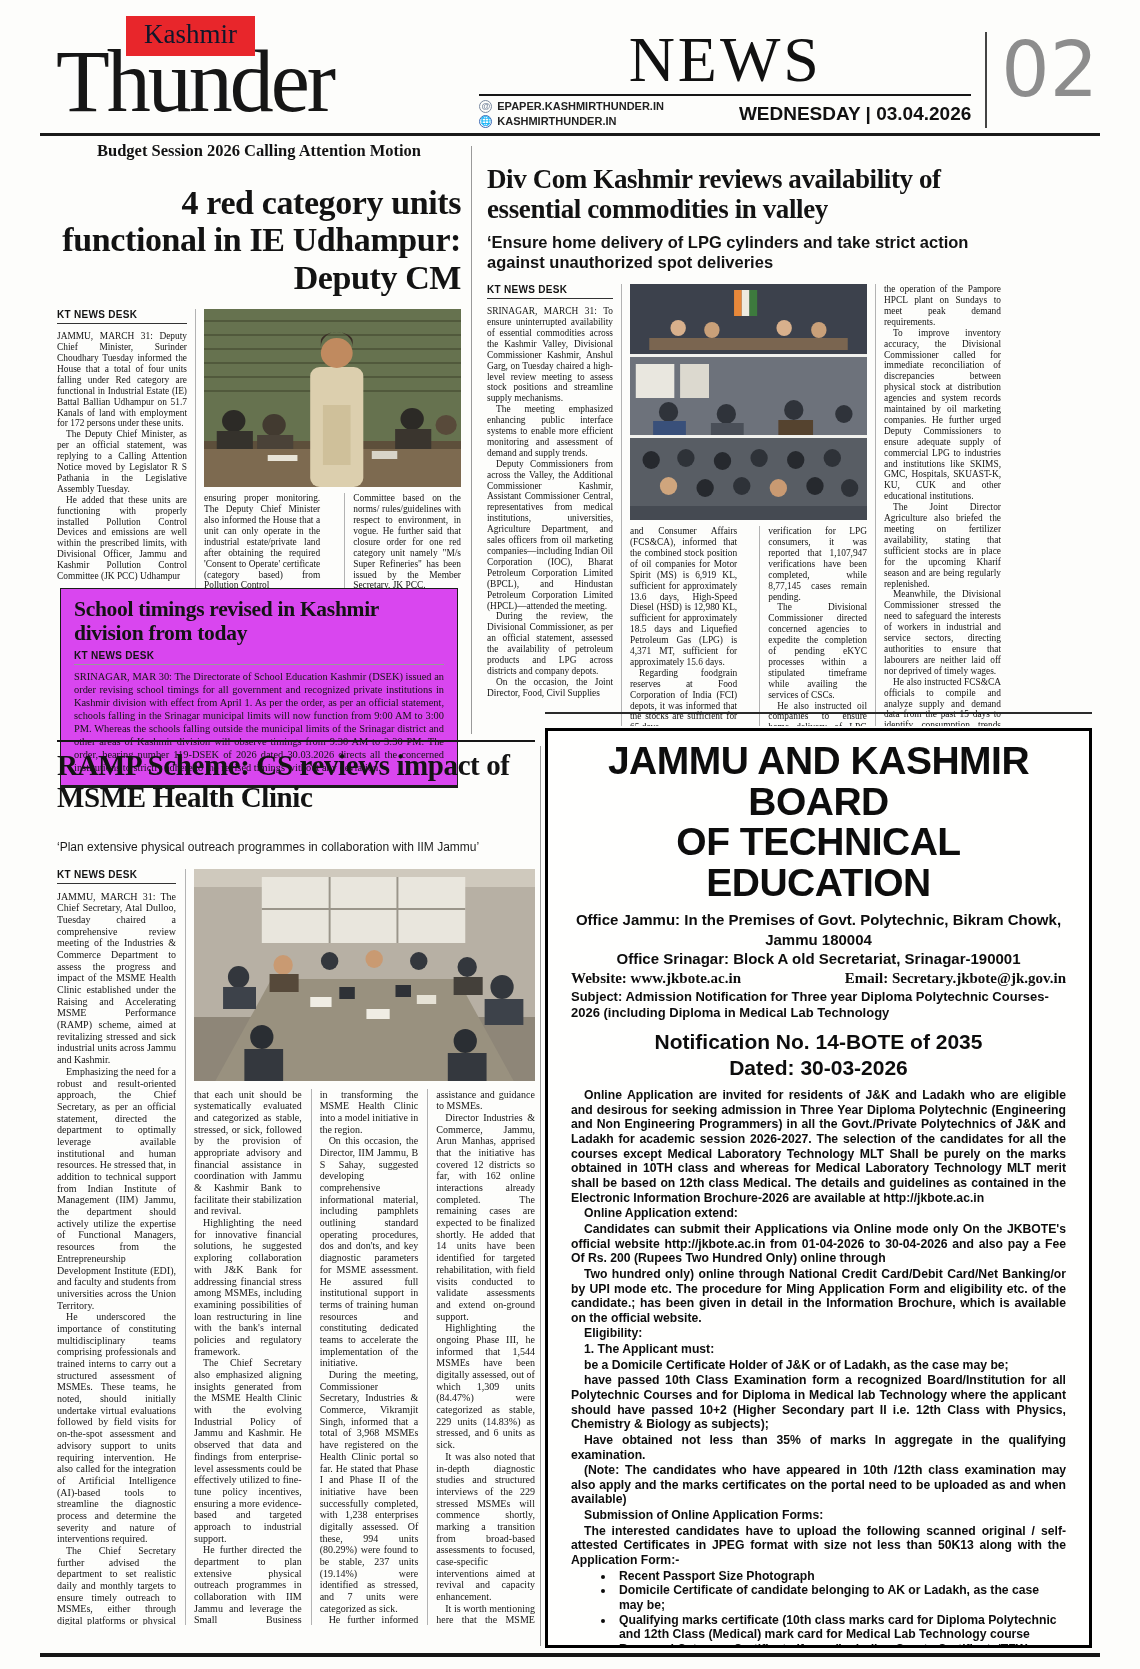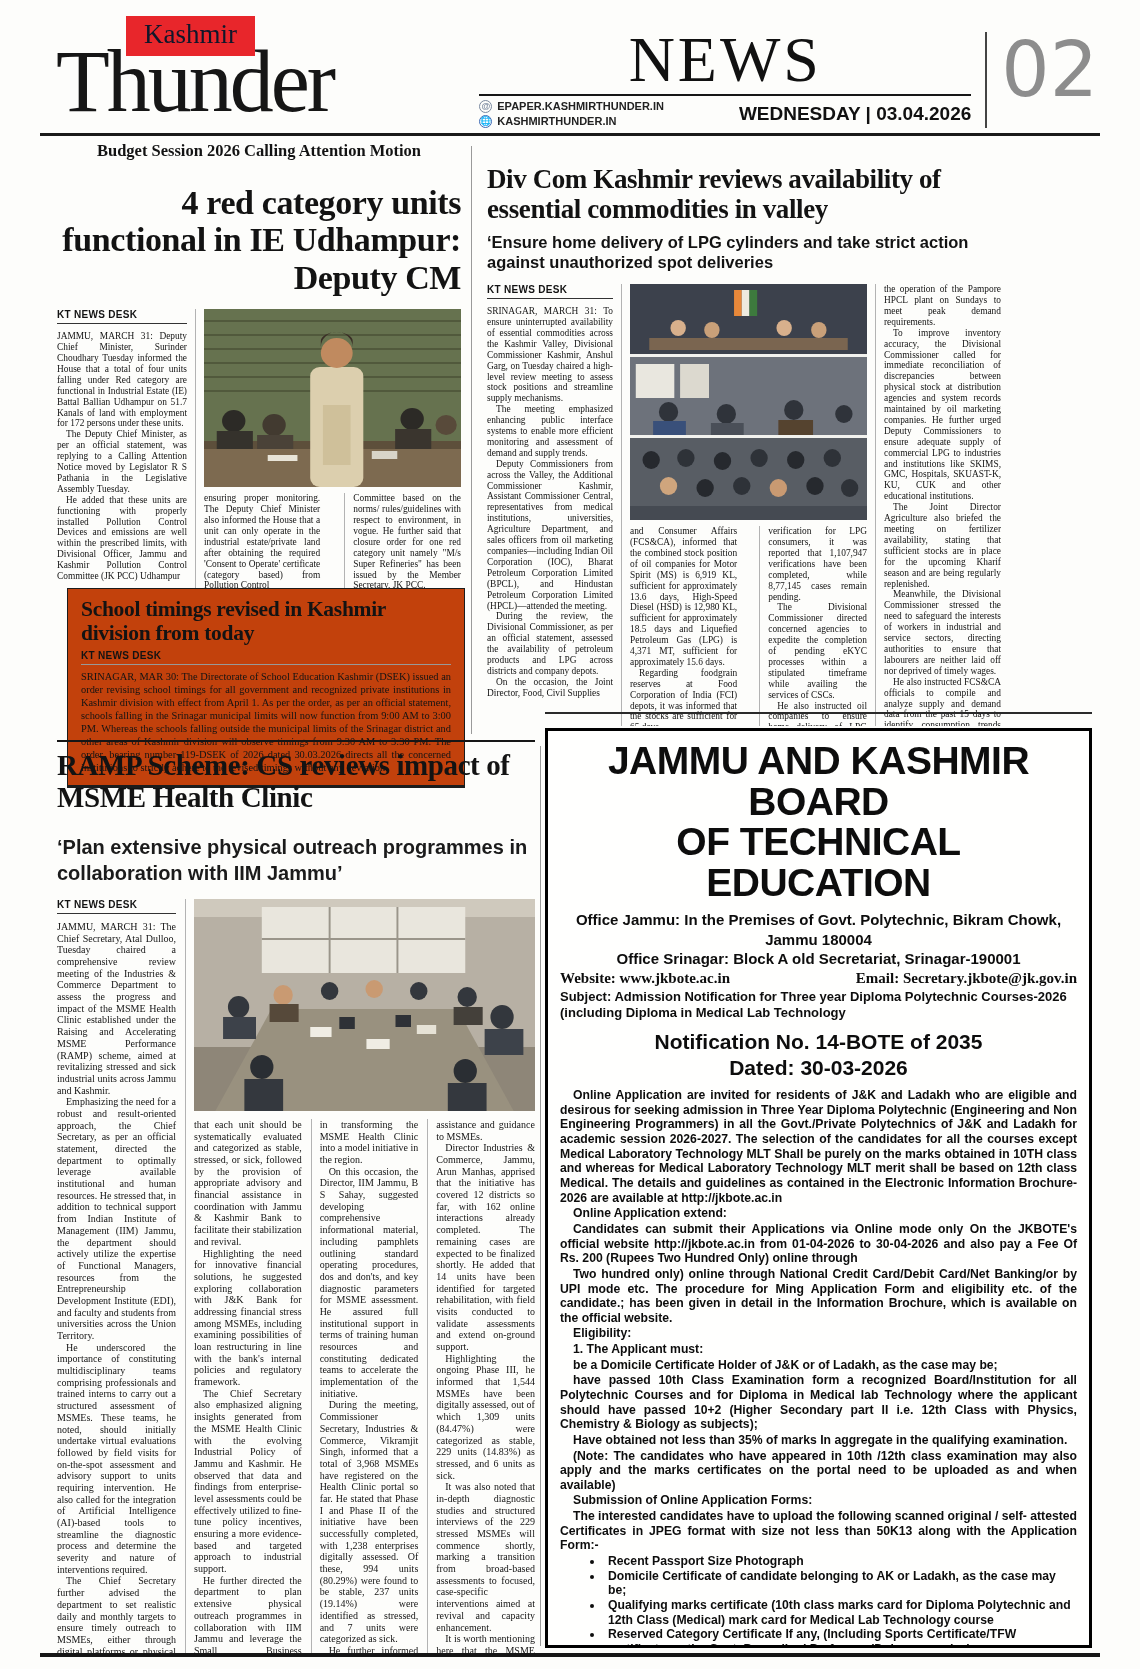--- a/index.html
+++ b/index.html
@@ -46,52 +46,52 @@
   .kicker { text-align:center; font-weight:700; font-size:16.5px; }
   .headline-1 { text-align:right; font-size:34px; line-height:1.1; margin-top:23px; }
   .a1-body { display:flex; gap:8px; margin-top:13px; height:292px; overflow:hidden; }
   .a1-col1 { width:130px; flex:none; }
   .a1-right { flex:1; }
   .photo-frame { width:100%; display:block; }
   .a1-cols { display:flex; gap:24px; margin-top:6px; }
   .a1-cols > div { width:calc(50% - 4px); }
 
   
-  #school-box { left:67px; top:588px; width:398px; border:1.5px solid #1c1c1c; border-bottom-width:3px;
-                padding:9px 13px 11px; background:#c2410c; }
+  #school-box { left:60px; top:588px; width:398px; border:1.5px solid #1c1c1c; border-bottom-width:3px;
+                padding:9px 13px 11px; background:#d946ef; }
   .school-title { font-size:21.5px; line-height:1.1; font-weight:700; letter-spacing:-0.3px; }
   #school-box .byline { border-bottom:1px solid #999; margin-top:5px; margin-bottom:6px; }
   .school-body { font-size:10.4px; line-height:1.24; text-align:justify; hyphens:auto; }
 
   
   #article-divcom { left:487px; top:164px; width:514px; }
   .headline-2 { font-size:27px; line-height:1.12; }
   .subhead { font-family:"Liberation Sans", sans-serif; font-weight:bold; font-size:16.5px; line-height:1.2; margin-top:9px; }
   .dc-body { display:flex; gap:8px; margin-top:11px; height:442px; overflow:hidden; }
   .dc-col1 { width:126px; flex:none; }
   .dc-mid { width:246px; flex:none; }
   .dc-cols { display:flex; gap:22px; margin-top:6px; }
   .dc-cols > div { width:calc(50% - 4px); }
   .dc-col4 { flex:1; }
 
   
   #article-ramp { left:57px; top:740px; width:478px; border-top:2px solid #161616; padding-top:7px; }
   .headline-3 { font-size:29px; line-height:1.12; }
-  .subhead-3 { font-family:"Liberation Sans", sans-serif; font-weight:700; font-size:20px; line-height:1.3; margin-top:20px; color:#1b1b1b; }
+  .subhead-3 { font-family:"Liberation Sans", sans-serif; font-weight:400; font-size:12px; line-height:1.3; margin-top:26px; color:#1b1b1b; }
   .ramp-body { display:flex; gap:9px; margin-top:13px; height:756px; overflow:hidden; }
   .ramp-col1 { width:119px; flex:none; }
   .ramp-col1 .body-col, .ramp-cols .body-col { font-size:10px; line-height:1.17; }
   .ramp-right { flex:1; }
   .ramp-cols { display:flex; gap:9px; margin-top:8px; }
   .ramp-cols > div { width:calc(33.33% - 6px); }
 
   
   #ad-toprule { left:545px; top:712px; width:547px; height:2px; background:#2a2a2a; }
   #jkbote-ad { left:545px; top:728px; width:547px; height:920px; border:3px solid #000;
-               background:#fffffe; padding:10px 12px 8px; overflow:hidden;
+               background:#fffffe; padding:10px 23px 8px; overflow:hidden;
                font-family:"Liberation Sans", sans-serif; font-weight:bold; color:#0d0d0d; }
   .ad-title { text-align:center; font-size:39px; line-height:1.04; letter-spacing:-0.5px; font-weight:800; }
   .ad-office { text-align:center; font-size:15px; line-height:1.3; margin-top:7px; }
   .ad-webrow { display:flex; justify-content:space-between; font-size:15px; margin-top:1px;font-family:Liberation Serif, serif; }
   .ad-subject { font-size:13px; line-height:1.25; margin-top:2px; }
   .ad-notif { text-align:center; font-size:21px; margin-top:9px; }
   .ad-dated { text-align:center; font-size:21px; margin-top:2px; }
   .ad-body { margin-top:8px; font-size:12.2px; line-height:1.2; text-align:justify; }
   .ad-body p { text-indent:13px; margin-bottom:1px; }
   .ad-bullets { margin:1px 0 1px 44px; list-style:disc outside; text-align:left; }

